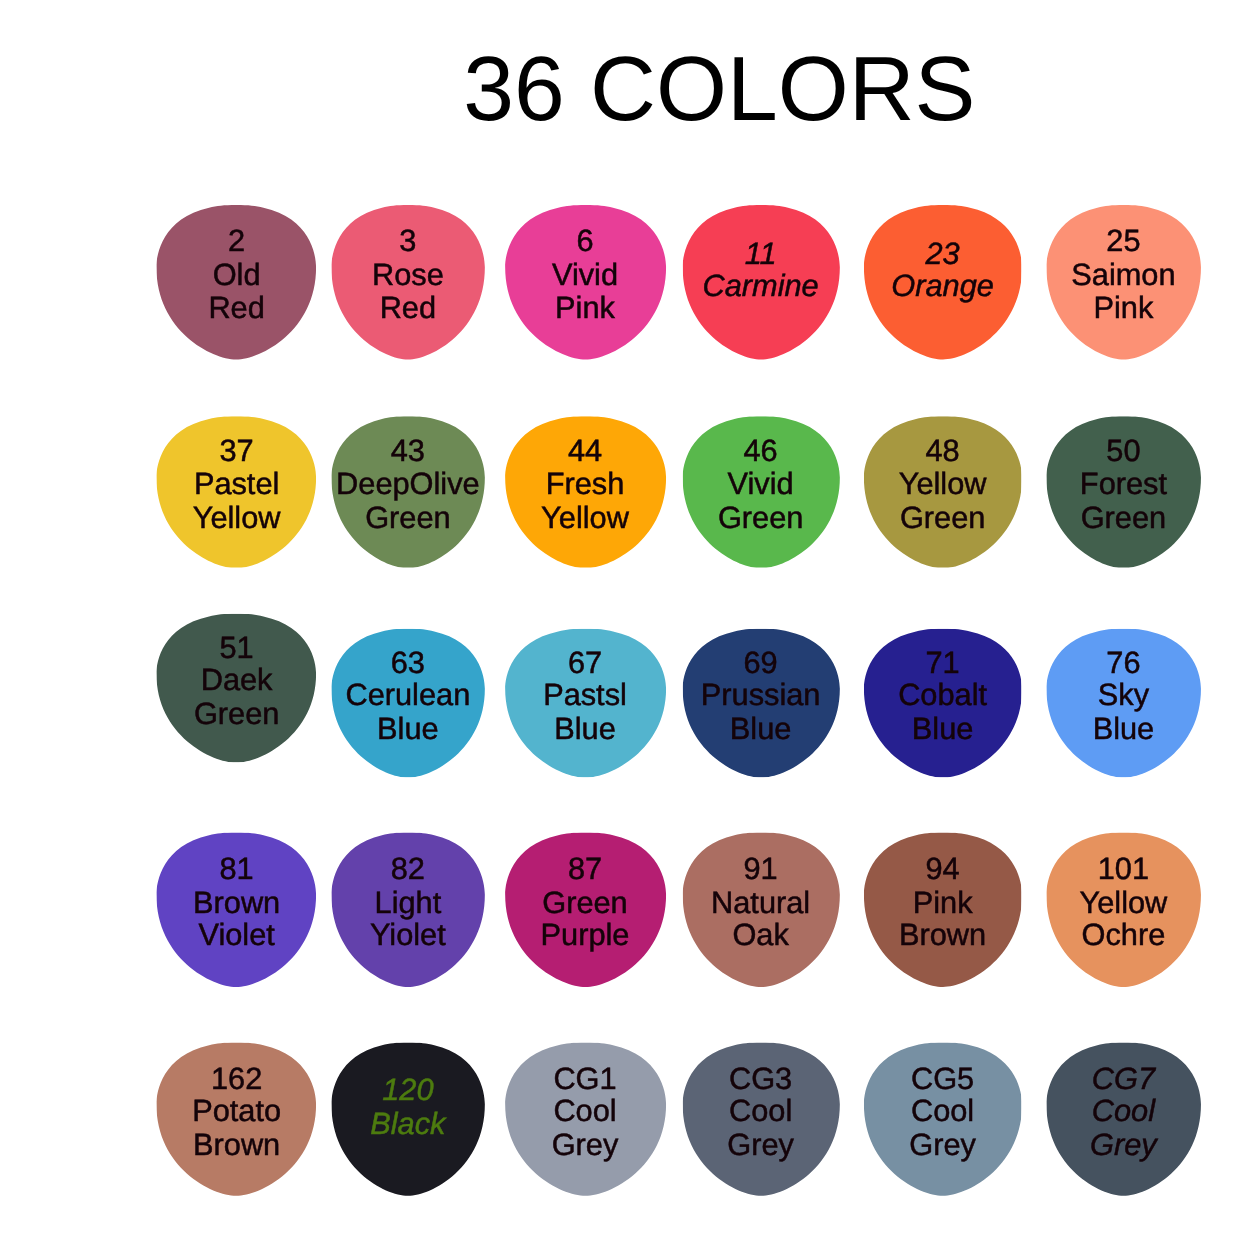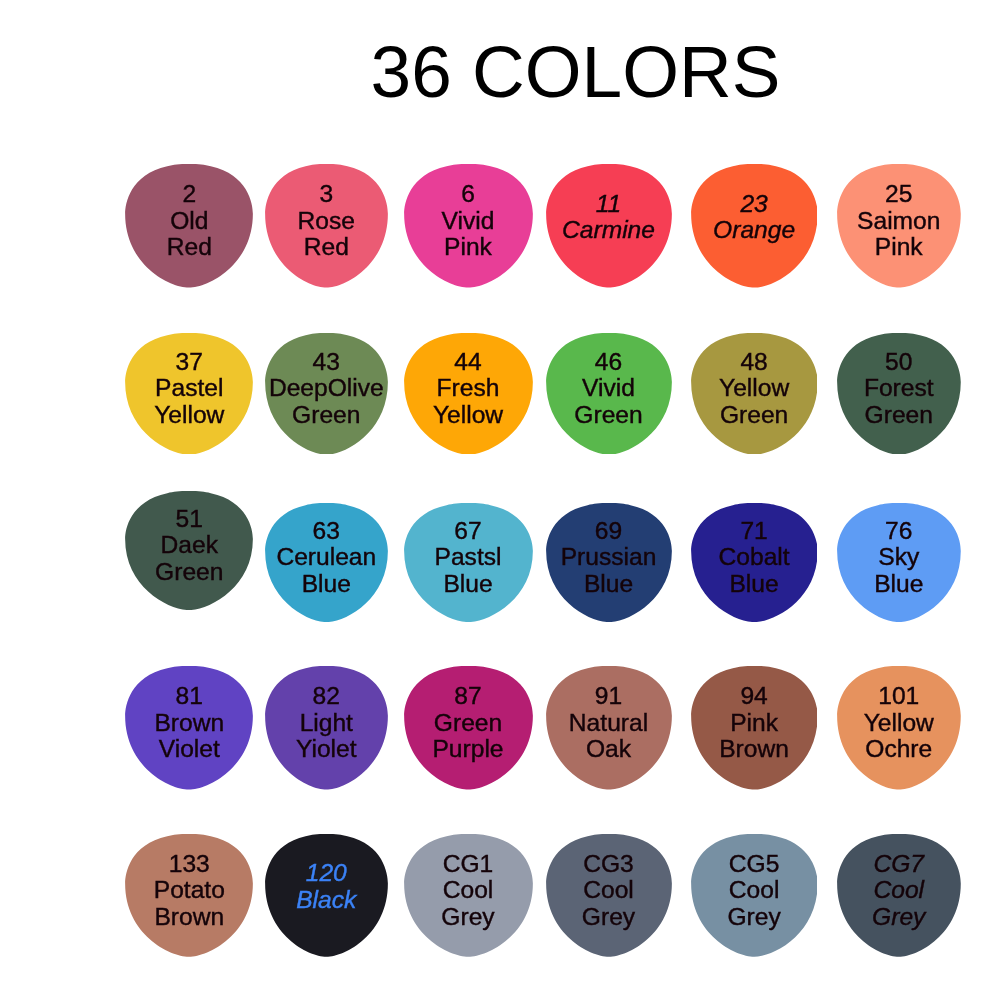--- a/index.html
+++ b/index.html
@@ -261,30 +261,30 @@
           <span>101</span>
           <span>Yellow</span>
           <span>Ochre</span>
         </div>
       </div>
       <div class="swatch" style="left: 83.3px; top: 834.3px; width: 128px; height: 122.7px;">
         <svg viewBox="0 0 100 100" preserveAspectRatio="none">
           <path d="M 50 0 C 58 0 62 0.5 67 1.8 C 96 8.5 99.9 32 99.9 40.26 C 99.9 81.43 65.28 100 50 100 C 34.72 100 0.1 81.43 0.1 40.26 C 0.1 32 4 8.5 33 1.8 C 38 0.5 42 0 50 0 Z" fill="#b77b65"></path>
         </svg>
         <div class="label">
-          <span>133</span>
+          <span>162</span>
           <span>Potato</span>
           <span>Brown</span>
         </div>
       </div>
       <div class="swatch" style="left: 222.8px; top: 834.3px; width: 123px; height: 122.7px;">
         <svg viewBox="0 0 100 100" preserveAspectRatio="none">
           <path d="M 50 0 C 58 0 62 0.5 67 1.8 C 96 8.5 99.9 32 99.9 40.26 C 99.9 81.43 65.28 100 50 100 C 34.72 100 0.1 81.43 0.1 40.26 C 0.1 32 4 8.5 33 1.8 C 38 0.5 42 0 50 0 Z" fill="#1a1a21"></path>
         </svg>
-        <div class="label lines2" style="color:#3b82f6">
+        <div class="label lines2" style="color:#4d7c0f">
           <span>120</span>
           <span>Black</span>
         </div>
       </div>
       <div class="swatch" style="left: 361.5px; top: 834.3px; width: 129px; height: 122.7px;">
         <svg viewBox="0 0 100 100" preserveAspectRatio="none">
           <path d="M 50 0 C 58 0 62 0.5 67 1.8 C 96 8.5 99.9 32 99.9 40.26 C 99.9 81.43 65.28 100 50 100 C 34.72 100 0.1 81.43 0.1 40.26 C 0.1 32 4 8.5 33 1.8 C 38 0.5 42 0 50 0 Z" fill="#959cab"></path>
         </svg>
         <div class="label">
           <span>CG1</span>

